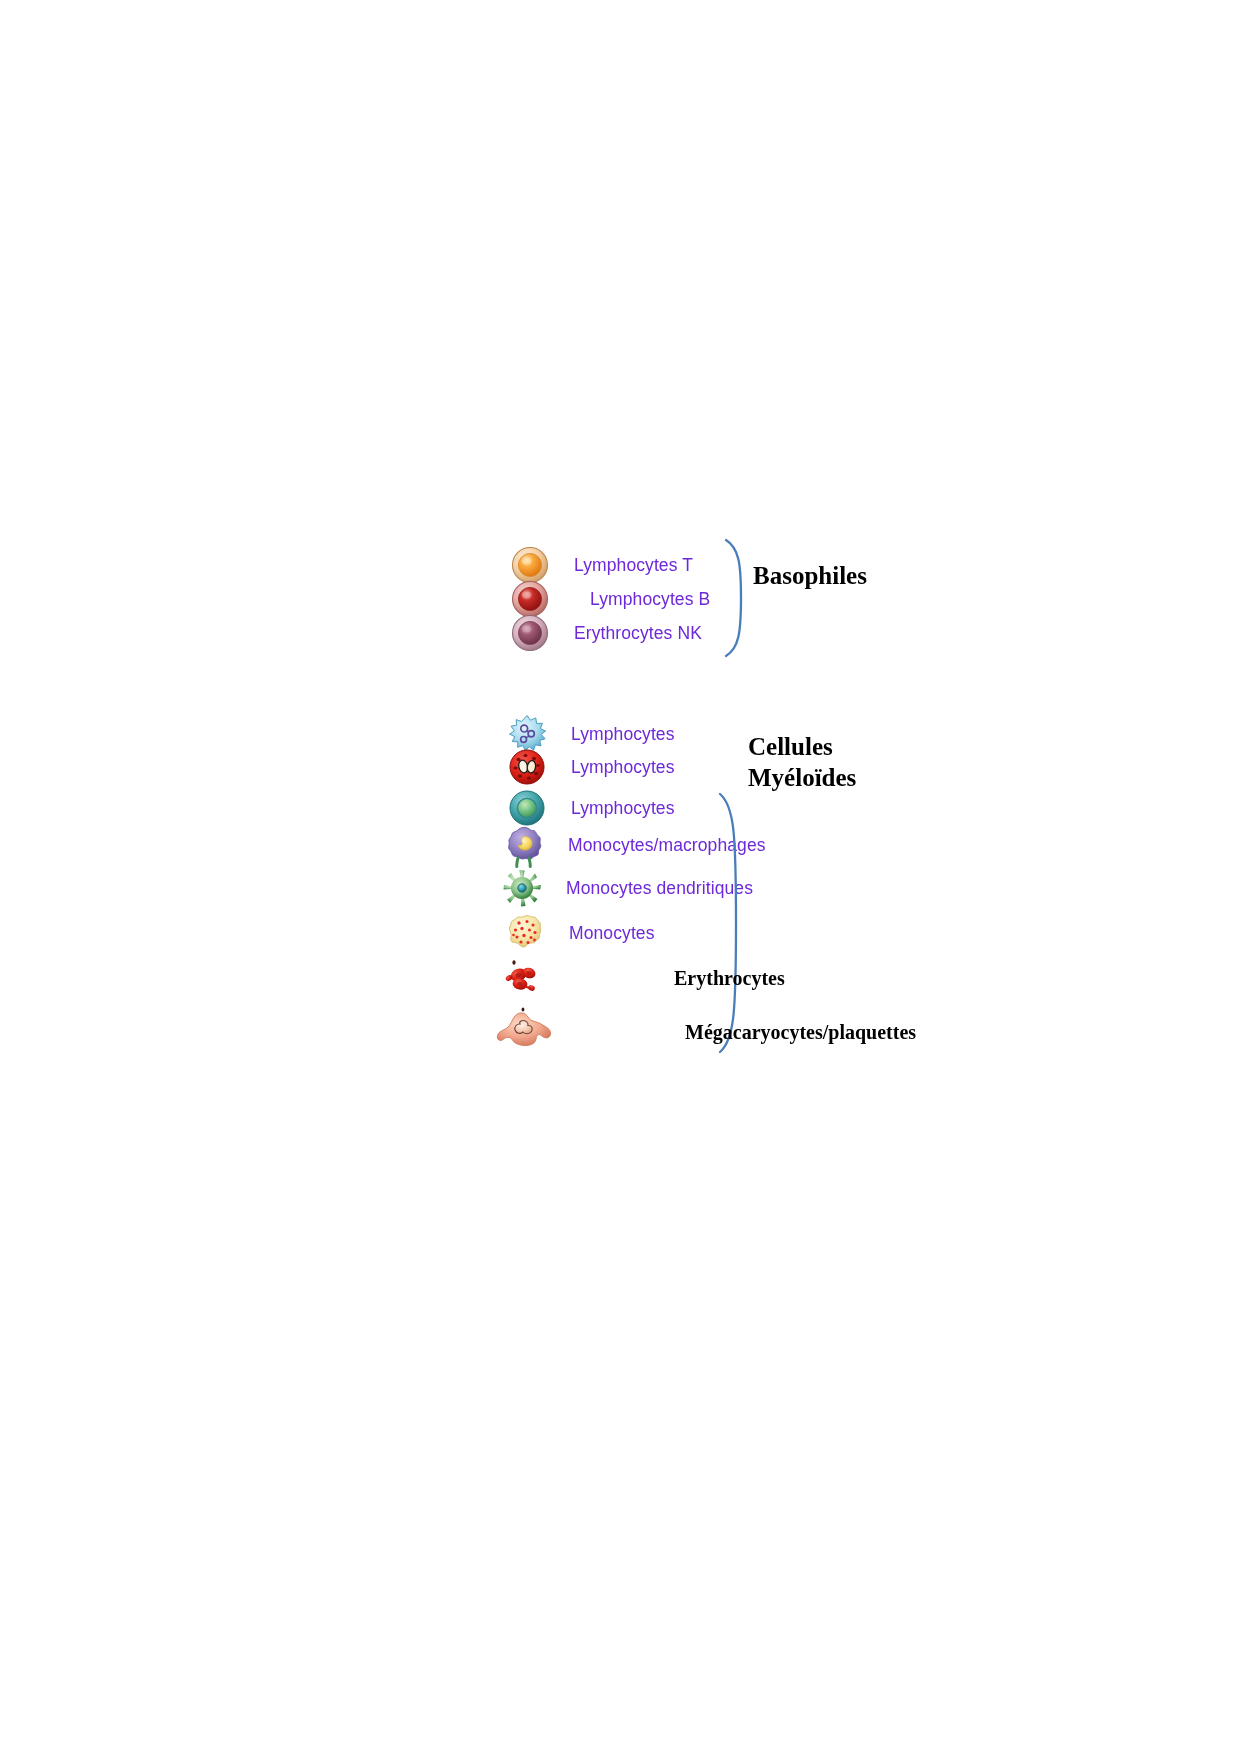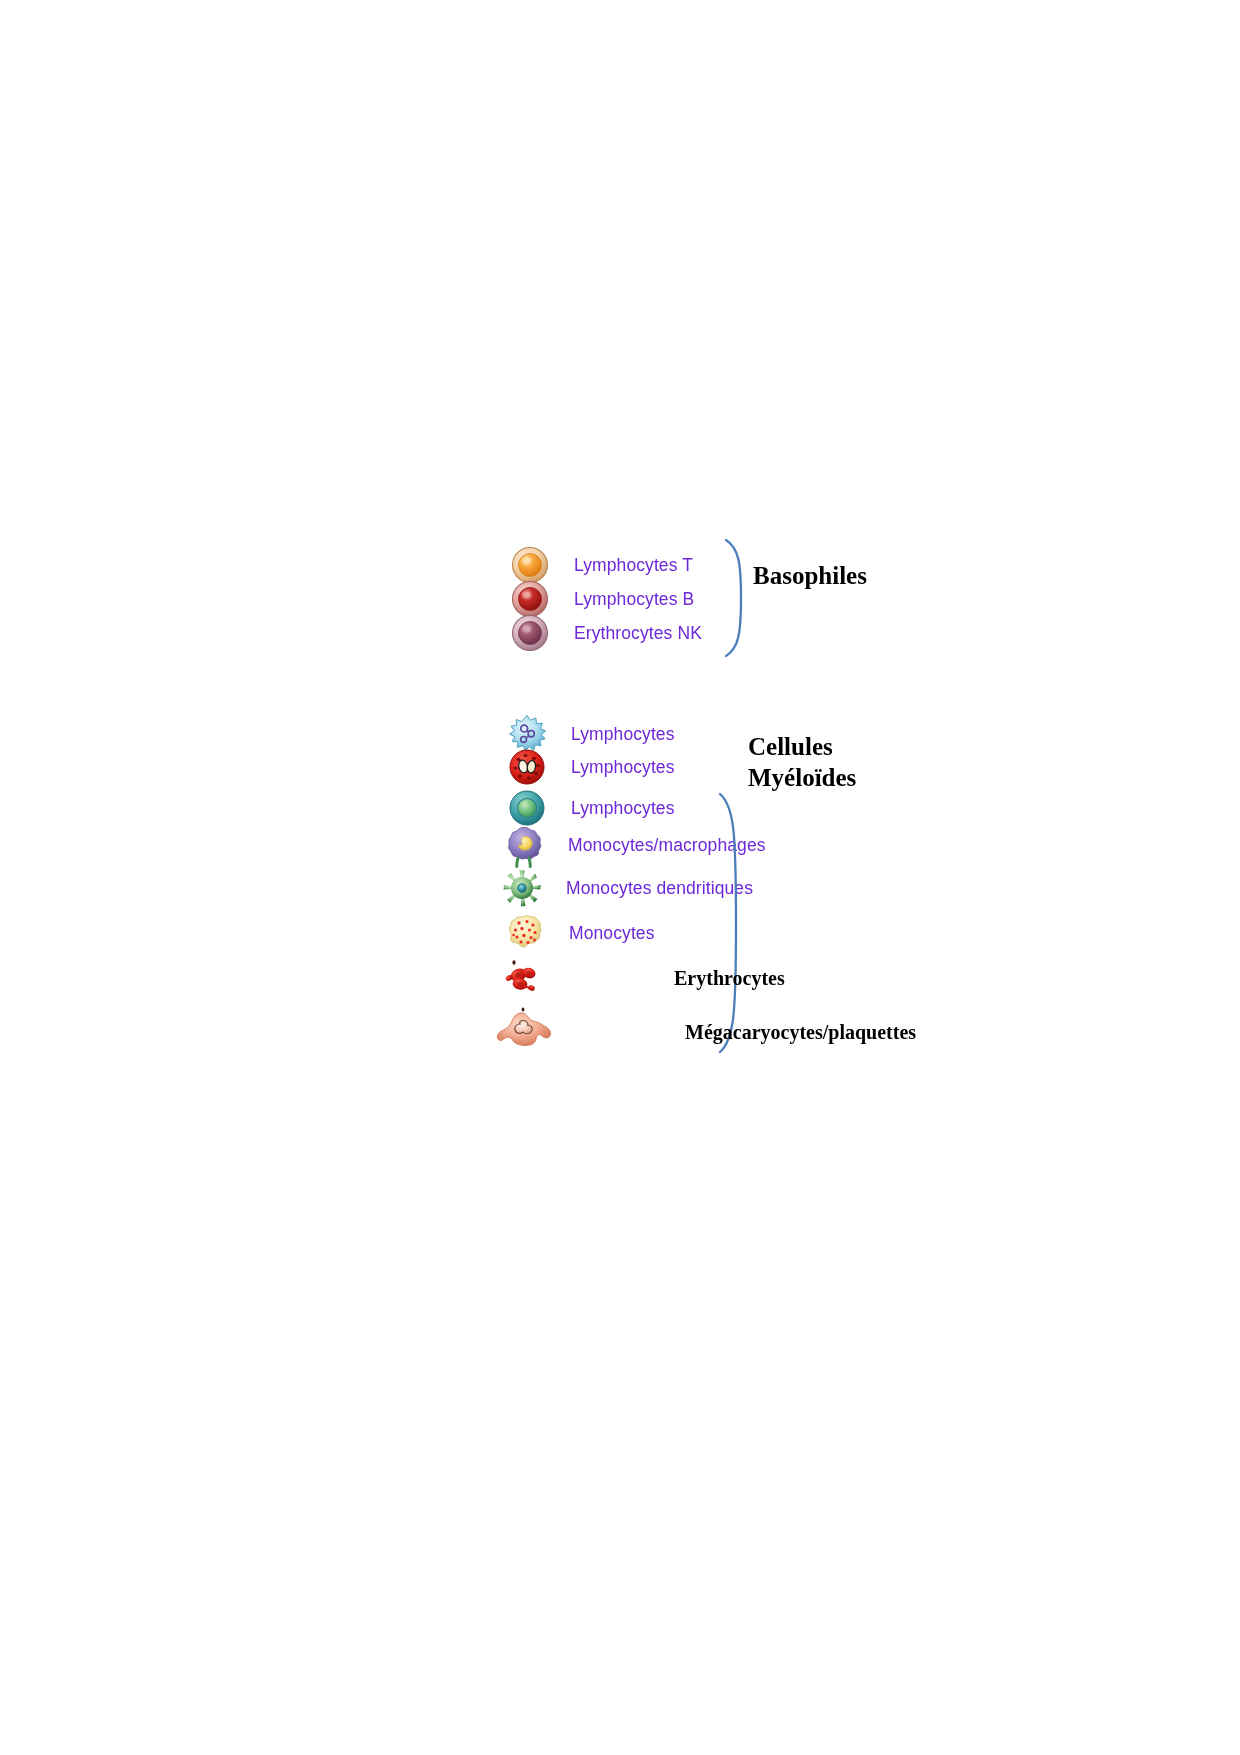--- a/index.html
+++ b/index.html
@@ -98,21 +98,21 @@
           </radialGradient>
         </defs>
         <circle cx="22" cy="22" r="17.5" fill="url(#gT_out)" stroke="#b98751" stroke-width="1.1"></circle>
         <circle cx="22" cy="22" r="11.6" fill="url(#gT_core)" stroke="#d88c2a" stroke-width="0.8"></circle>
         <ellipse cx="18.5" cy="18" rx="4.6" ry="3.6" fill="#ffe2ad" opacity="0.6"></ellipse>
       </svg>
     </span>
     <span class="cell-label">Lymphocytes T</span>
   </div>
 
-  <div class="cell-row" style="left:508px; top:577px;">
+  <div class="cell-row" style="left:508px; top:577px;gap:16px;">
     <span class="cell-icon">
       <svg viewBox="0 0 44 44">
         <defs>
           <radialGradient id="gB_out" cx="38%" cy="32%" r="72%">
             <stop offset="0%" stop-color="#f7d9d6"></stop>
             <stop offset="55%" stop-color="#e3a49f"></stop>
             <stop offset="100%" stop-color="#b2645f"></stop>
           </radialGradient>
           <radialGradient id="gB_core" cx="36%" cy="30%" r="72%">
             <stop offset="0%" stop-color="#f0a9a4"></stop>

